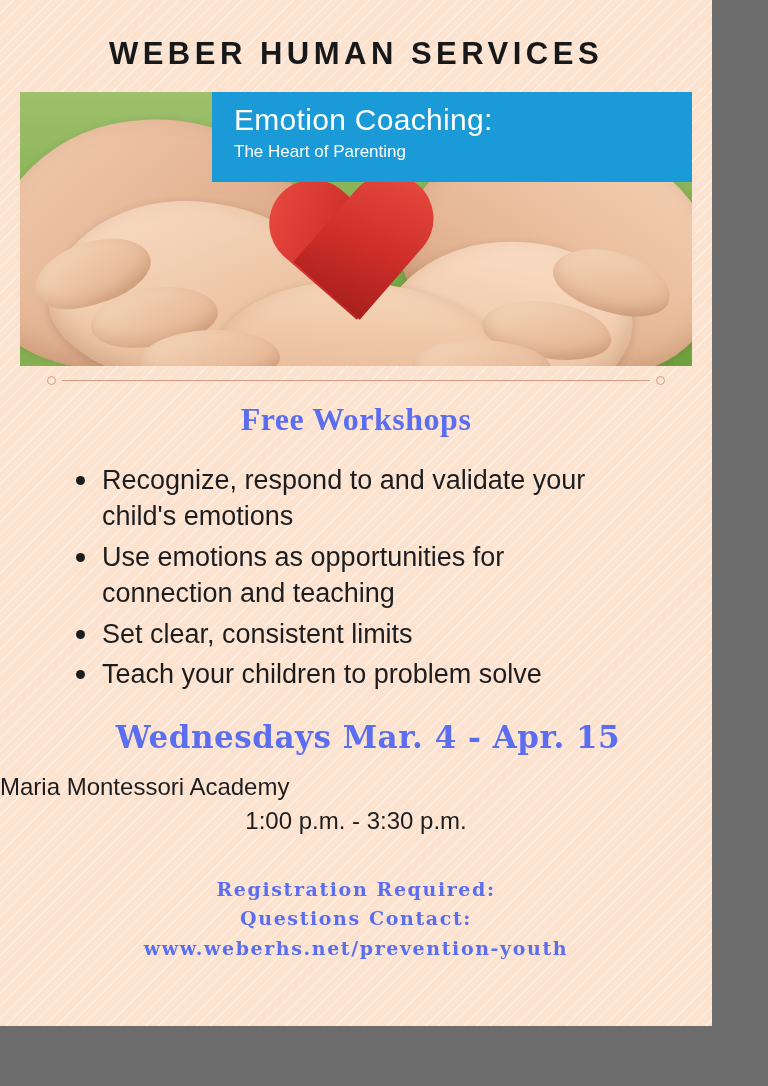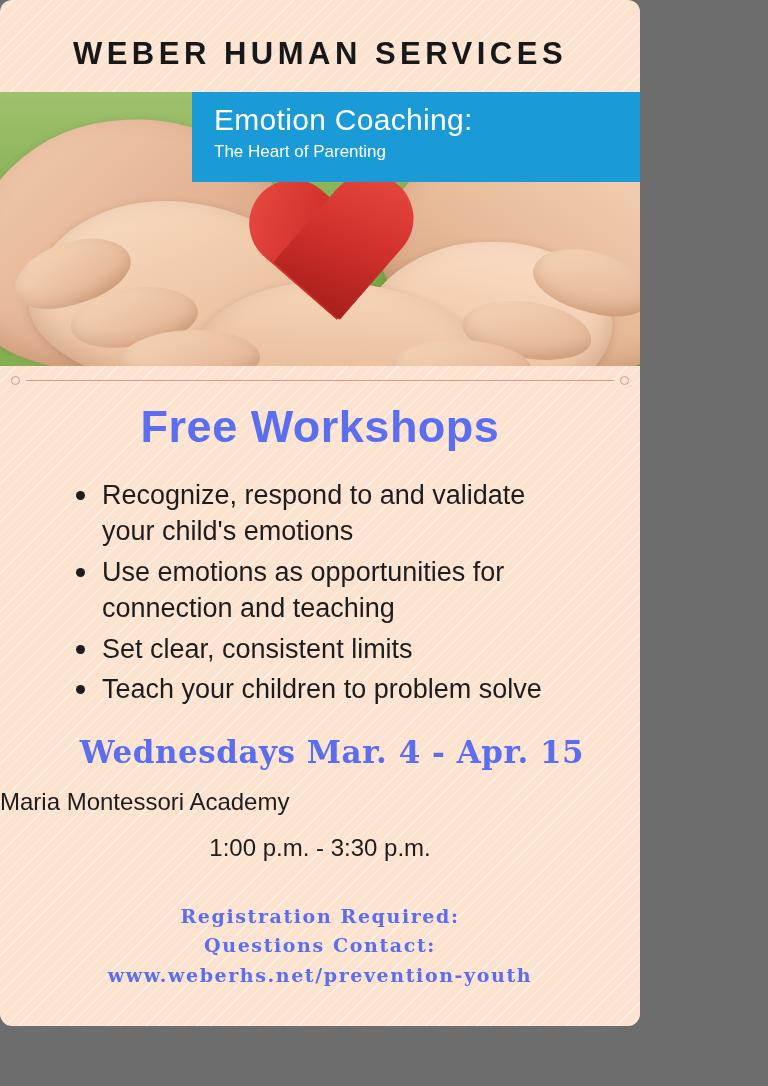--- a/index.html
+++ b/index.html
@@ -8,32 +8,31 @@
   }
   body {
     width: 768px;
     height: 1086px;
     background: #6d6d6d;
     font-family: "Liberation Sans", sans-serif;
     overflow: hidden;
   }
   .flyer {
     position: relative;
-    width: 640px;
+    width: 712px;
     height: 1026px;
     background:
       repeating-linear-gradient(135deg,
         rgba(255,255,255,0.45) 0px,
         rgba(255,255,255,0.45) 1px,
         rgba(255,255,255,0.0) 1px,
         rgba(255,255,255,0.0) 9px),
       #fce3d0;
     box-sizing: border-box;
     overflow: hidden;
-    border-radius: 12px;
   }
   .org-title {
     text-align: center;
     font-size: 31px;
     font-weight: bold;
     letter-spacing: 4.5px;
     color: #17181a;
     padding-top: 36px;
     font-family: "Liberation Sans", sans-serif;
   }
@@ -147,23 +146,23 @@
   }
   .divider .dot {
     width: 7px; height: 7px;
     border-radius: 50%;
     border: 1px solid #d79a83;
     margin: 0 6px;
     background: transparent;
   }
   .headline {
     text-align: center;
-    font-family: Liberation Sans, sans-serif;
-    font-weight: bold;
-    font-size: 45px;
+    font-family: Liberation Serif, serif;
+    font-weight: bold;
+    font-size: 32px;
     color: #5b6ef0;
     margin-top: 16px;
     letter-spacing: 0.5px;
   }
   .bullets {
     margin: 24px 70px 0 70px;
     padding: 0;
     list-style: none;
     color: #1d1d1f;
     font-size: 27px;
@@ -196,21 +195,21 @@
   }
   .venue {
     font-size: 24px;
     color: #1d1d1f;
     margin-top: 18px;
   }
   .time {
     text-align: center;
     font-size: 24px;
     color: #1d1d1f;
-    margin-top: 18px;
+    margin-top: 6px;
   }
   .footer-block {
     margin-top: 40px;
     text-align: center;
     color: #5b6ef0;
     font-family: "DejaVu Serif", serif;
     font-weight: bold;
     font-size: 19px;
     letter-spacing: 1.6px;
     line-height: 1.55;

